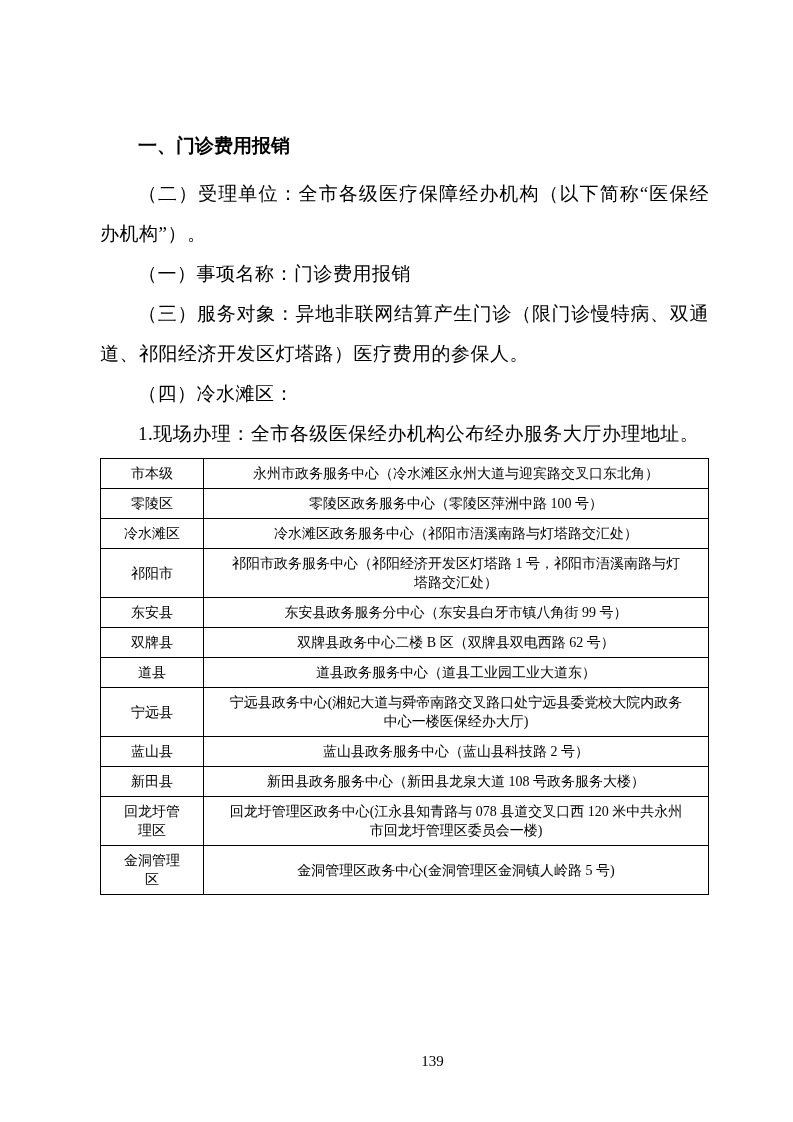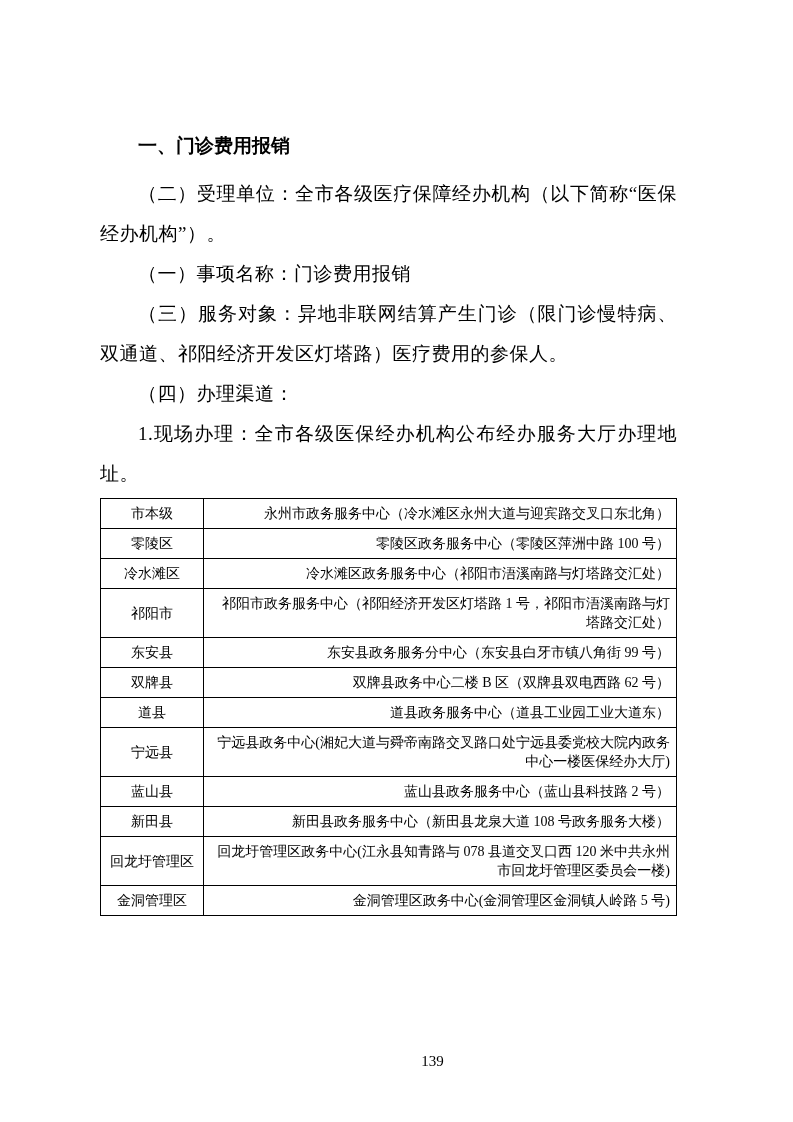--- a/index.html
+++ b/index.html
@@ -14,21 +14,21 @@
     margin: 0 auto;
     position: relative;
     background: #ffffff;
     color: #000000;
     font-family: "Liberation Serif", "DejaVu Serif", serif;
     overflow: hidden;
   }
   .content {
     position: absolute;
     left: 100px;
-    right: 116px;
+    right: 84px;
     top: 126px;
   }
   .doc-title {
     font-size: 19px;
     font-weight: bold;
     line-height: 40px;
     text-indent: 2em;
     margin: 0 0 8px 0;
   }
   .para {
@@ -42,30 +42,30 @@
   table.centers {
     border-collapse: collapse;
     width: 100%;
     margin-top: 4px;
     table-layout: fixed;
   }
   table.centers td {
     border: 1px solid #000000;
     font-size: 14px;
     line-height: 19px;
-    padding: 5px 6px;
+    padding: 5px 23px;
     vertical-align: middle;
     word-break: break-all;
   }
   td.district {
     width: 103px;
     text-align: center;
   }
   td.address {
-    text-align: right;
+    text-align: center;
   }
   .page-number {
     position: absolute;
     bottom: 52px;
     left: 0;
     width: 100%;
     text-align: center;
     font-size: 15px;
     margin-left: 36px;
   }
@@ -74,21 +74,21 @@
 <body>
 
 <div class="page">
   <div class="content">
 
     <h1 class="doc-title">一、门诊费用报销</h1>
 
     <p class="para">（二）受理单位：全市各级医疗保障经办机构（以下简称“医保经办机构”）。</p>
     <p class="para">（一）事项名称：门诊费用报销</p>
     <p class="para">（三）服务对象：异地非联网结算产生门诊（限门诊慢特病、双通道、祁阳经济开发区灯塔路）医疗费用的参保人。</p>
-    <p class="para">（四）办理渠道：</p>
+    <p class="para">（四）冷水滩区：</p>
     <p class="para">1.现场办理：全市各级医保经办机构公布经办服务大厅办理地址。</p>
 
     <table class="centers">
       <tbody>
         <tr>
           <td class="district">市本级</td>
           <td class="address">永州市政务服务中心（冷水滩区永州大道与迎宾路交叉口东北角）</td>
         </tr>
         <tr>
           <td class="district">零陵区</td>

